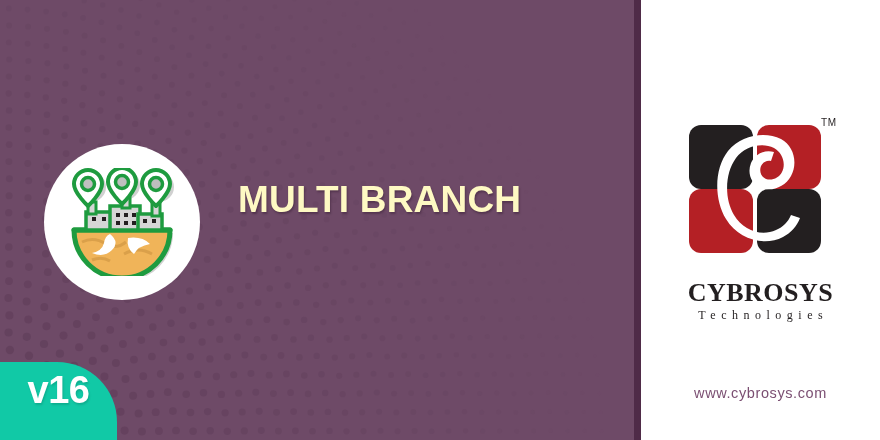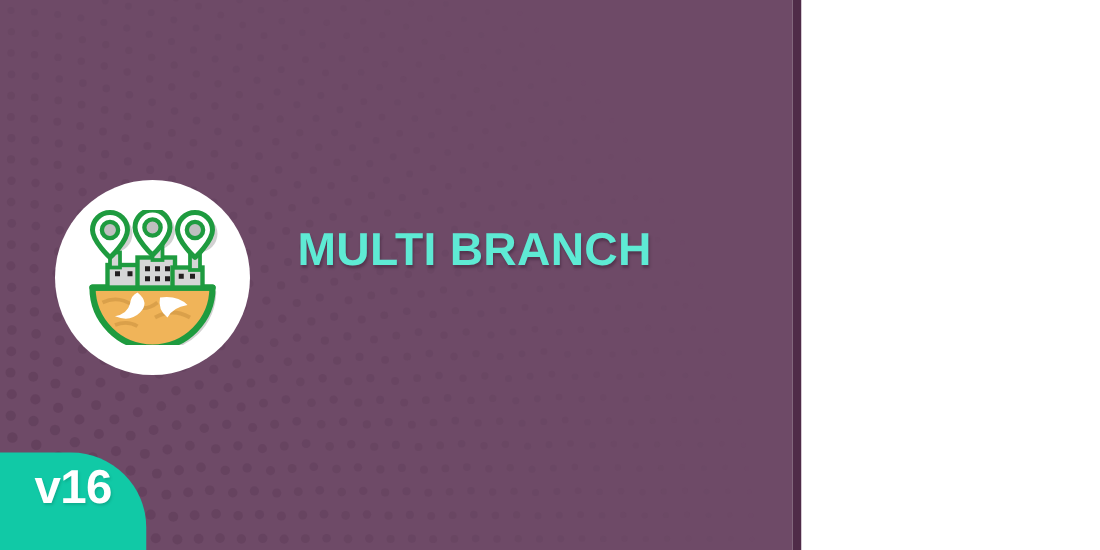--- a/index.html
+++ b/index.html
@@ -64,21 +64,21 @@
   }
 
   
   .title-block {
     position: absolute;
     left: 238px;
     top: 178px;
     width: 380px;
   }
   .title-line {
-    color: #5eead4;
+    color: #fef9c3;
     font-size: 37px;
     font-weight: bold;
     letter-spacing: 0.2px;
     line-height: 43px;
     text-transform: uppercase;
     text-shadow: 1px 2px 2px rgba(40,18,36,0.35);
     white-space: nowrap;
   }
 
   
@@ -1093,13 +1093,54 @@
       <div class="title-line">MULTI BRANCH</div>
     </div>
 
     <div class="version-badge">
       <div class="version-label">v16</div>
     </div>
   </div>
 
   <div class="divider-strip"></div>
 
+  <div class="right-panel">
+
+    <div class="logo-wrap">
+      <div class="logo-mark">
+        <svg width="152" height="140" viewBox="0 0 152 140" aria-hidden="true">
+
+          <rect x="4" y="10" width="64" height="64" rx="12" ry="12" fill="#231F20"></rect>
+          <rect x="72" y="10" width="64" height="64" rx="12" ry="12" fill="#B42025"></rect>
+          <rect x="4" y="74" width="64" height="64" rx="12" ry="12" fill="#B42025"></rect>
+          <rect x="72" y="74" width="64" height="64" rx="12" ry="12" fill="#231F20"></rect>
+
+          <g fill="#ffffff">
+            <path d="M96 24
+                     c-16 -8 -40 -4 -53 12
+                     c-14 18 -14 48 -2 68
+                     c12 20 38 28 57 18
+                     c8 -4 14 -11 17 -19
+                     l-9 -3
+                     c-3 7 -8 12 -15 15
+                     c-15 7 -33 0 -42 -15
+                     c-10 -17 -9 -42 2 -57
+                     c9 -12 26 -16 38 -10
+                     c9 5 12 16 8 24
+                     c-3 6 -10 9 -16 7
+                     c-5 -2 -7 -8 -5 -13
+                     c2 -4 6 -6 10 -5
+                     l3 -9
+                     c-9 -3 -19 2 -23 11
+                     c-4 10 0 21 10 25
+                     c11 4 24 -1 30 -12
+                     c7 -13 3 -30 -10 -37 z"></path>
+          </g>
+        </svg>
+        <span class="tm-mark">TM</span>
+      </div>
+    </div>
+
+    <div class="brand-name">CYBROSYS</div>
+    <div class="brand-sub">Technologies</div>
+    <div class="website">www.cybrosys.com</div>
+  </div>
 </div>
 
 </body></html>

